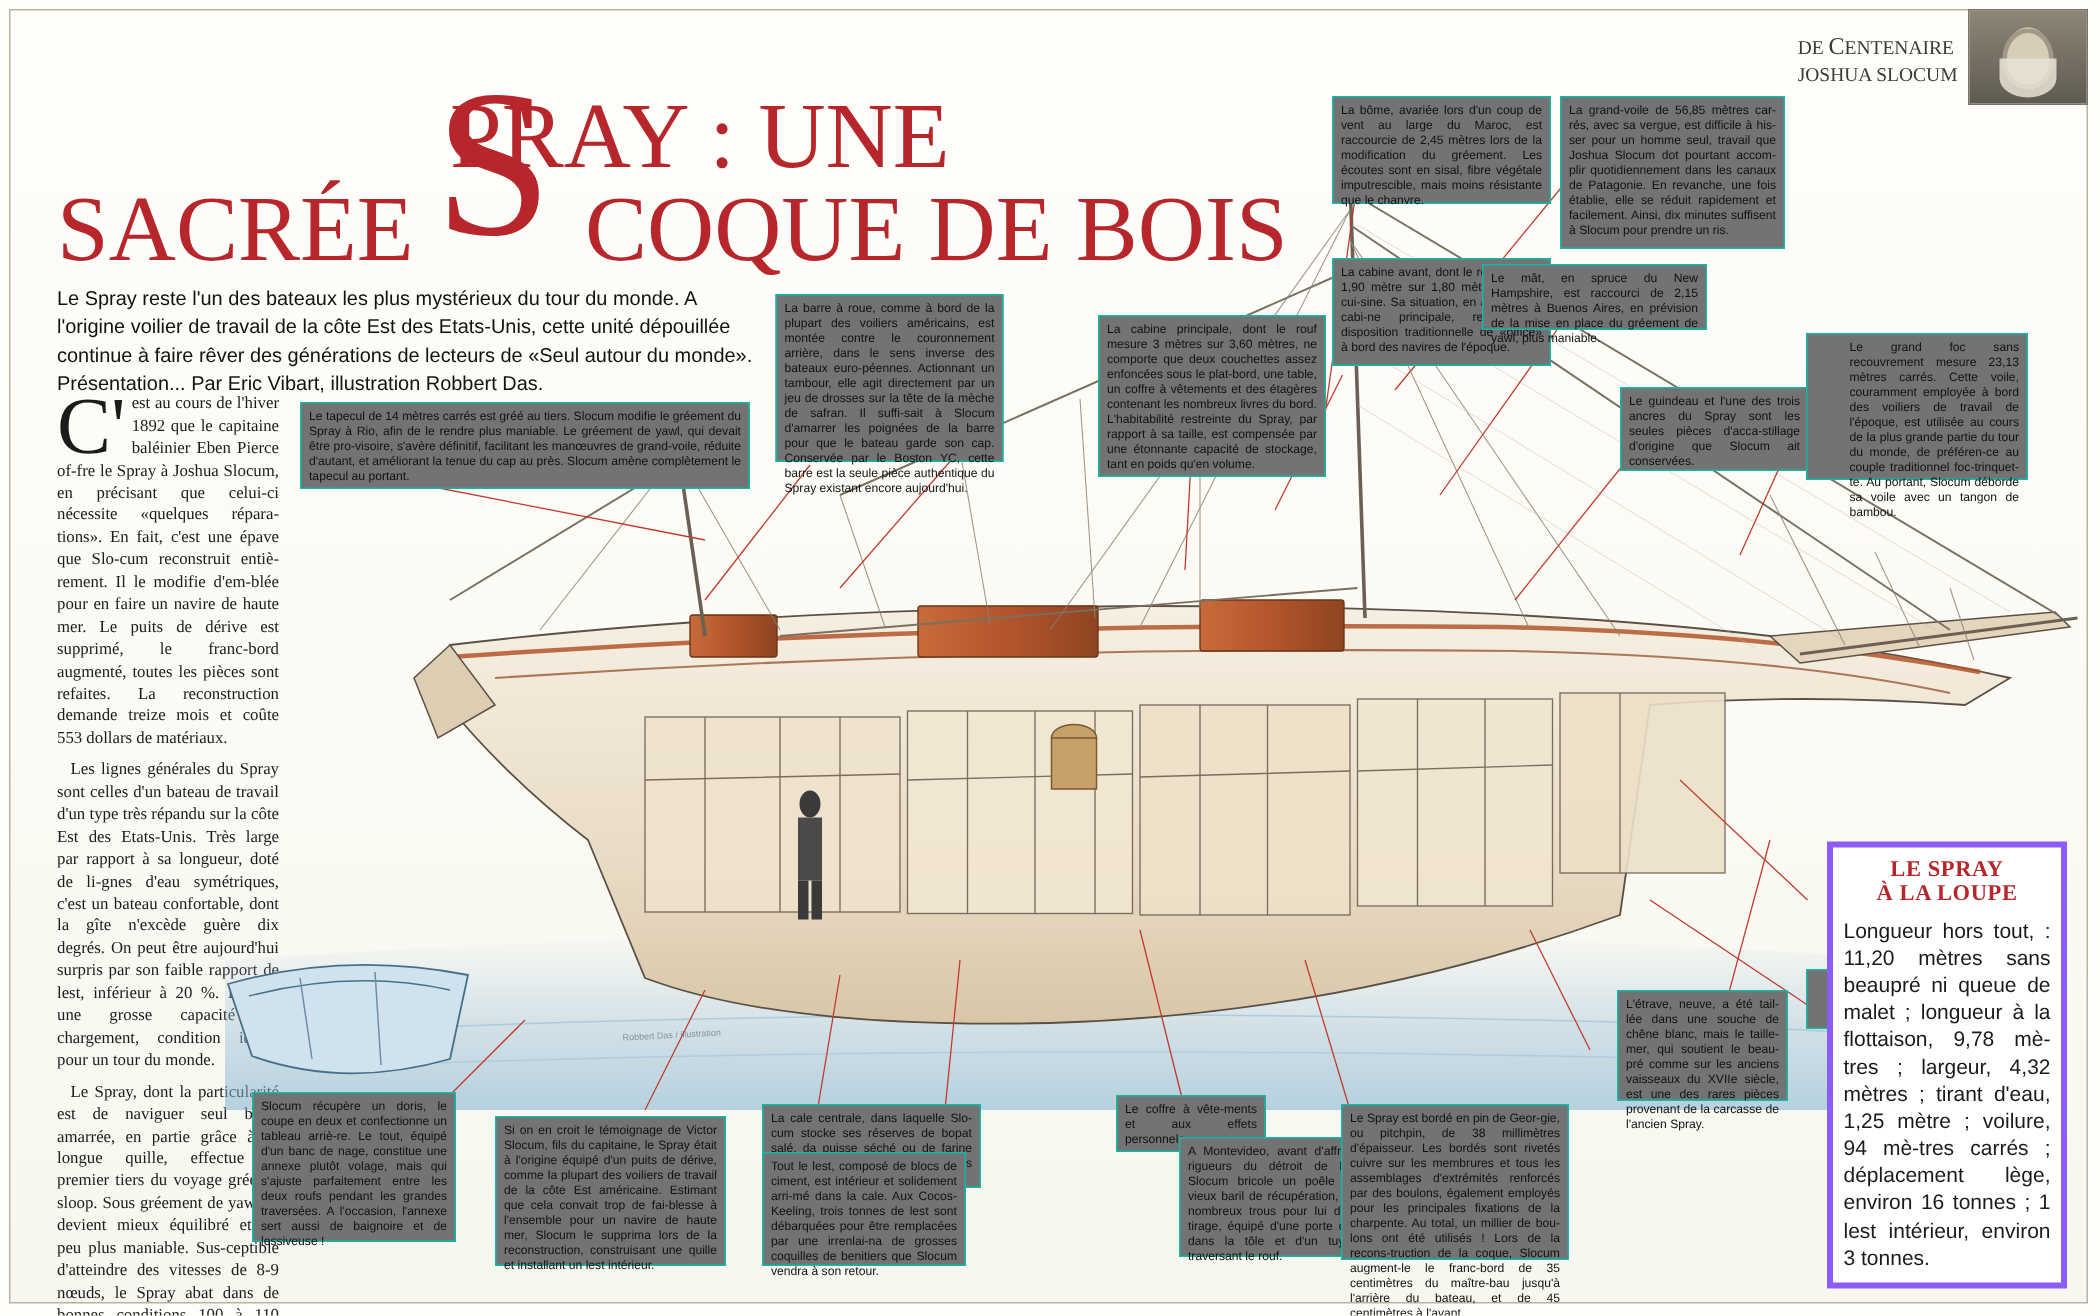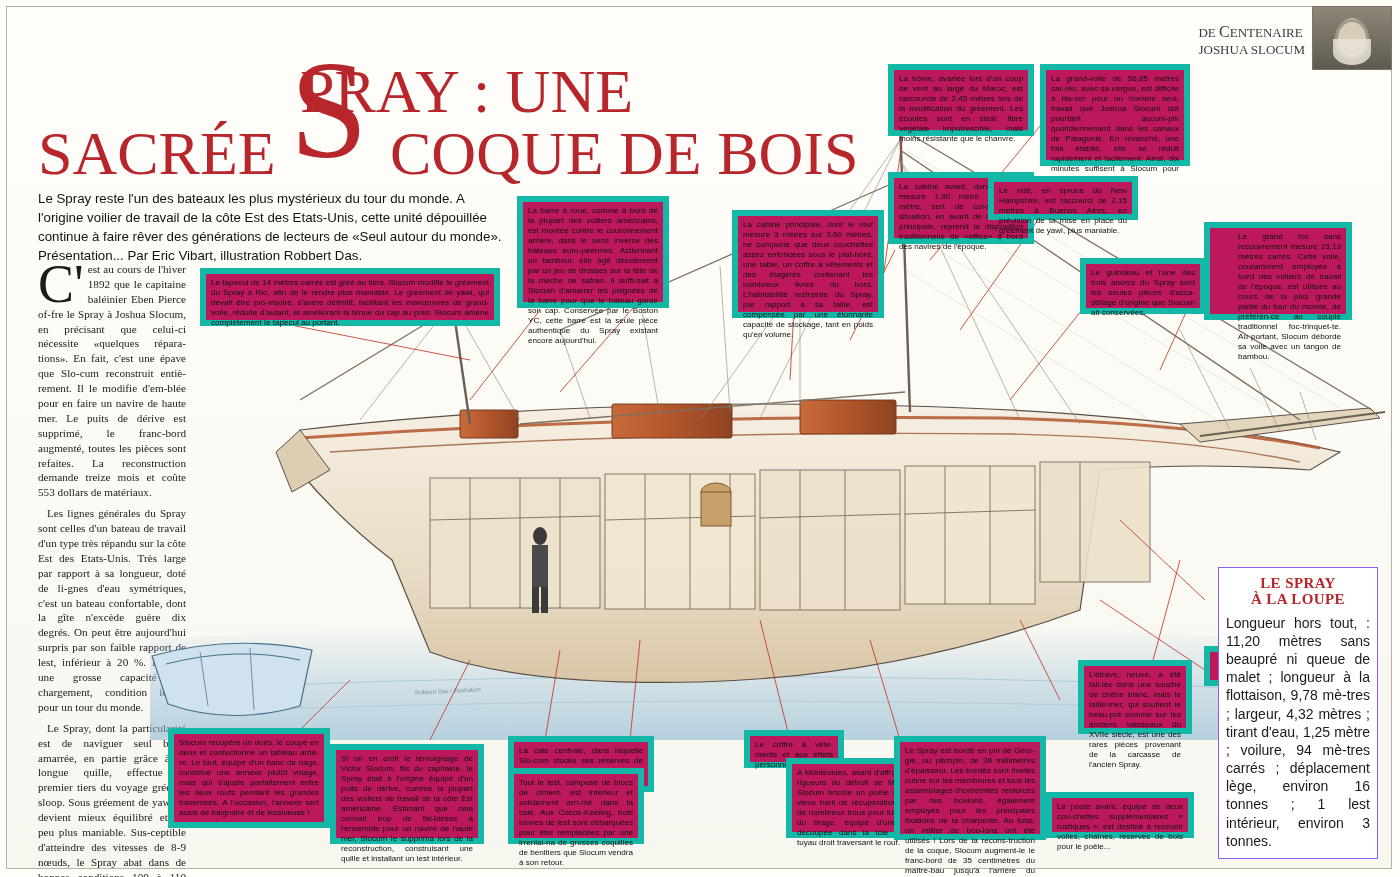--- a/index.html
+++ b/index.html
@@ -95,36 +95,36 @@
     font-family:"Liberation Serif", serif;
     font-size:54px;
     line-height:40px;
     padding:2px 4px 0 0;
     color:#1b1b1b;
   }
 
   
   .note{
     position:absolute;
-    border:6px solid #14b8a6;
-    background:#be185d;
+    border:1px solid #14b8a6;
+    background:#737373;
     font-family:"Liberation Sans", sans-serif;
     font-size:8.1px;
     line-height:1.24;
     color:#101010;
     padding:4px 5px;
     text-align:justify;
     box-sizing:border-box;
     z-index:6;
   }
 
   
   .loupe{
     position:absolute;right:22px;bottom:18px;width:160px;
-    border:1px solid #8b5cf6;
+    border:4px solid #8b5cf6;
     background:#fff;
     padding:6px 7px 8px 7px;
     box-sizing:border-box;
     z-index:7;
   }
   .loupe h3{
     margin:2px 0 6px 0;
     text-align:center;
     font-family:"Liberation Serif", serif;
     color:#b7262a;
@@ -335,35 +335,34 @@
 
   <div class="note" style="left:988px;top:176px;width:150px;height:44px;">Le mât, en spruce du New Hampshire, est raccourci de 2,15 mètres à Buenos Aires, en prévision de la mise en place du gréement de yawl, plus maniable.</div>
 
   <div class="note" style="left:1080px;top:258px;width:126px;height:56px;">Le guindeau et l'une des trois ancres du Spray sont les seules pièces d'acca-stillage d'origine que Slocum ait conservées.</div>
 
   <div class="note" style="left:1204px;top:222px;width:148px;height:98px;padding-left:28px;">Le grand foc sans recouvrement mesure 23,13 mètres carrés. Cette voile, couramment employée à bord des voiliers de travail de l'époque, est utilisée au cours de la plus grande partie du tour du monde, de préféren-ce au couple traditionnel foc-trinquet-te. Au portant, Slocum déborde sa voile avec un tangon de bambou.</div>
 
 
   <div class="note" style="left:1204px;top:646px;width:148px;height:40px;padding-left:13px;">Le pont a été réalisé en pin blanc de 38 millimètres d'épaisseur, sur barrots en pitchpin de 15 centimètres de côté.</div>
 
-  <div class="note" style="left:168px;top:728px;width:162px;height:100px;">Slocum récupère un doris, le coupe en deux et confectionne un tableau arriè-re. Le tout, équipé d'un banc de nage, constitue une annexe plutôt volage, mais qui s'ajuste parfaitement entre les deux roufs pendant les grandes traversées. A l'occasion, l'annexe sert aussi de baignoire et de lessiveuse !</div>
+  <div class="note" style="left:168px;top:728px;width:136px;height:100px;">Slocum récupère un doris, le coupe en deux et confectionne un tableau arriè-re. Le tout, équipé d'un banc de nage, constitue une annexe plutôt volage, mais qui s'ajuste parfaitement entre les deux roufs pendant les grandes traversées. A l'occasion, l'annexe sert aussi de baignoire et de lessiveuse !</div>
 
   <div class="note" style="left:330px;top:744px;width:154px;height:100px;">Si on en croit le témoignage de Victor Slocum, fils du capitaine, le Spray était à l'origine équipé d'un puits de dérive, comme la plupart des voiliers de travail de la côte Est américaine. Estimant que cela convait trop de fai-blesse à l'ensemble pour un navire de haute mer, Slocum le supprima lors de la reconstruction, construisant une quille et installant un lest intérieur.</div>
 
   <div class="note" style="left:508px;top:736px;width:146px;height:56px;">La cale centrale, dans laquelle Slo-cum stocke ses réserves de bopat salé, da puisse séché ou de farine pour de nombreux mois sans escales.</div>
 
   <div class="note" style="left:508px;top:768px;width:136px;height:76px;">Tout le lest, composé de blocs de ciment, est intérieur et solidement arri-mé dans la cale. Aux Cocos-Keeling, trois tonnes de lest sont débarquées pour être remplacées par une irrenlai-na de grosses coquilles de benitiers que Slocum vendra à son retour.</div>
 
   <div class="note" style="left:744px;top:730px;width:100px;height:38px;">Le coffre à vête-ments et aux effets personnels.</div>
 
   <div class="note" style="left:786px;top:758px;width:148px;height:80px;">A Montevideo, avant d'affronter les rigueurs du détroit de Magellan, Slocum bricole un poêle avec un vieux baril de récupération, percé de nombreux trous pour lui donner du tirage, équipé d'une porte découpée dans la tôle et d'un tuyau droit traversant le rouf.</div>
 
   <div class="note" style="left:894px;top:736px;width:152px;height:104px;">Le Spray est bordé en pin de Geor-gie, ou pitchpin, de 38 millimètres d'épaisseur. Les bordés sont rivetés cuivre sur les membrures et tous les assemblages d'extrémités renforcés par des boulons, également employés pour les principales fixations de la charpente. Au total, un millier de bou-lons ont été utilisés ! Lors de la recons-truction de la coque, Slocum augment-le le franc-bord de 35 centimètres du maître-bau jusqu'à l'arrière du bateau, et de 45 centimètres à l'avant.</div>
 
-  <div class="note" style="left:1046px;top:792px;width:148px;height:46px;">Le poste avant, équipé de deux cou-chettes supplémentaires « rustiques », est destiné à recevoir voiles, chaînes, réserves de bois pour le poêle...</div>
 
   <div class="note" style="left:1078px;top:660px;width:114px;height:74px;">L'étrave, neuve, a été tail-lée dans une souche de chêne blanc, mais le taille-mer, qui soutient le beau-pré comme sur les anciens vaisseaux du XVIIe siècle, est une des rares pièces provenant de la carcasse de l'ancien Spray.</div>
 
   <div class="loupe">
     <h3>
       <span>LE SPRAY</span><br>
       <span>À LA LOUPE</span>
     </h3>
     <p>Longueur hors tout, : 11,20 mètres sans beaupré ni queue de malet ; longueur à la flottaison, 9,78 mè-tres ; largeur, 4,32 mètres ; tirant d'eau, 1,25 mètre ; voilure, 94 mè-tres carrés ; déplacement lège, environ 16 tonnes ; 1 lest intérieur, environ 3 tonnes.</p>
   </div>

